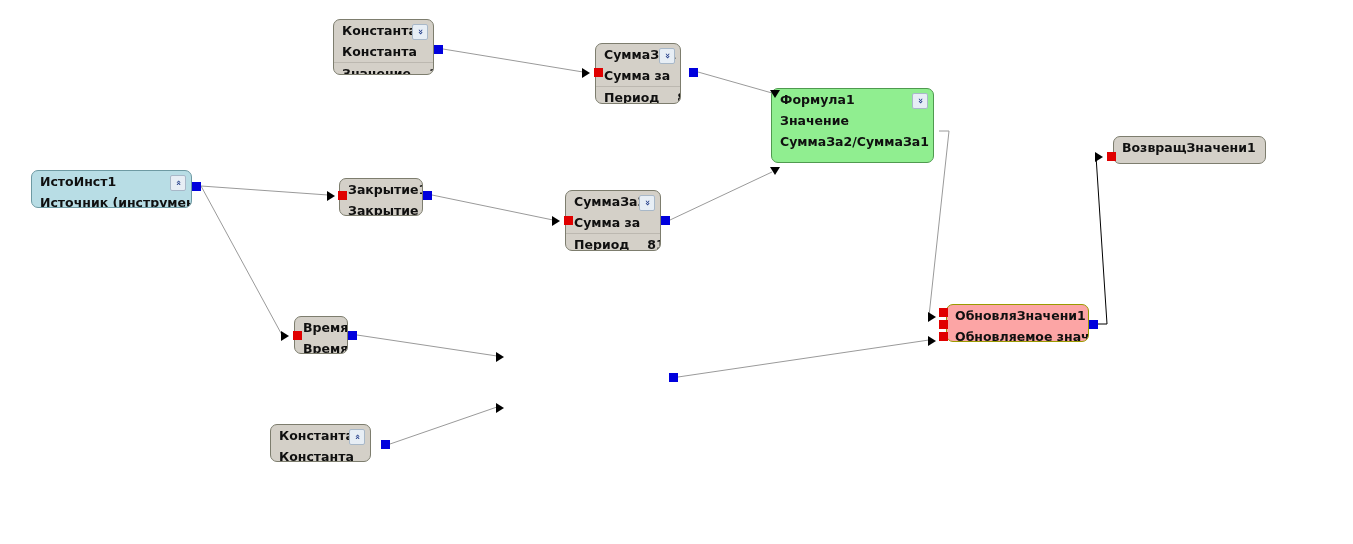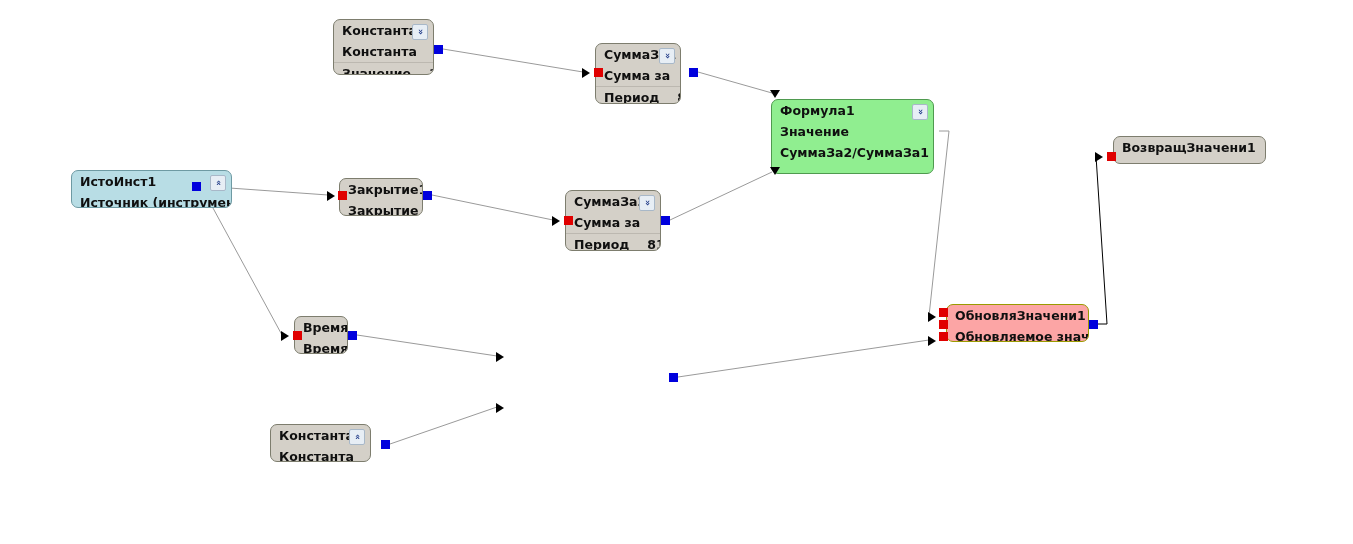--- a/index.html
+++ b/index.html
@@ -128,26 +128,26 @@
       </div>
     </div>
     <div class="node grey" style="left: 595px; top: 43px; width: 86px; height: 61px;">
       <div class="row title">СуммаЗа1<div class="chev" style="transform: rotate(90deg);">»</div></div>
       <div class="row">Сумма за</div>
       <div class="row sep kv">
         <span>Период</span>
         <span>812</span>
       </div>
     </div>
-    <div class="node green" style="left: 771px; top: 99px; width: 163px; height: 75px;">
+    <div class="node green" style="left: 771px; top: 88px; width: 163px; height: 75px;">
       <div class="row title">Формула1<div class="chev" style="transform: rotate(90deg);">»</div></div>
       <div class="row">Значение</div>
       <div class="row">СуммаЗа2/СуммаЗа1</div>
     </div>
-    <div class="node blue" style="left: 31px; top: 170px; width: 161px; height: 38px; margin-left: 40px;">
+    <div class="node blue" style="left: 31px; top: 170px; width: 161px; height: 38px;">
       <div class="row title">ИстоИнст1<div class="chev" style="transform: rotate(90deg);">«</div></div>
       <div class="row">Источник (инструмент)</div>
     </div>
     <div class="node grey" style="left: 339px; top: 178px; width: 84px; height: 38px;">
       <div class="row title">Закрытие1</div>
       <div class="row">Закрытие</div>
     </div>
     <div class="node grey" style="left: 565px; top: 190px; width: 96px; height: 61px;">
       <div class="row title">СуммаЗа2<div class="chev" style="transform: rotate(90deg);">»</div></div>
       <div class="row">Сумма за</div>

